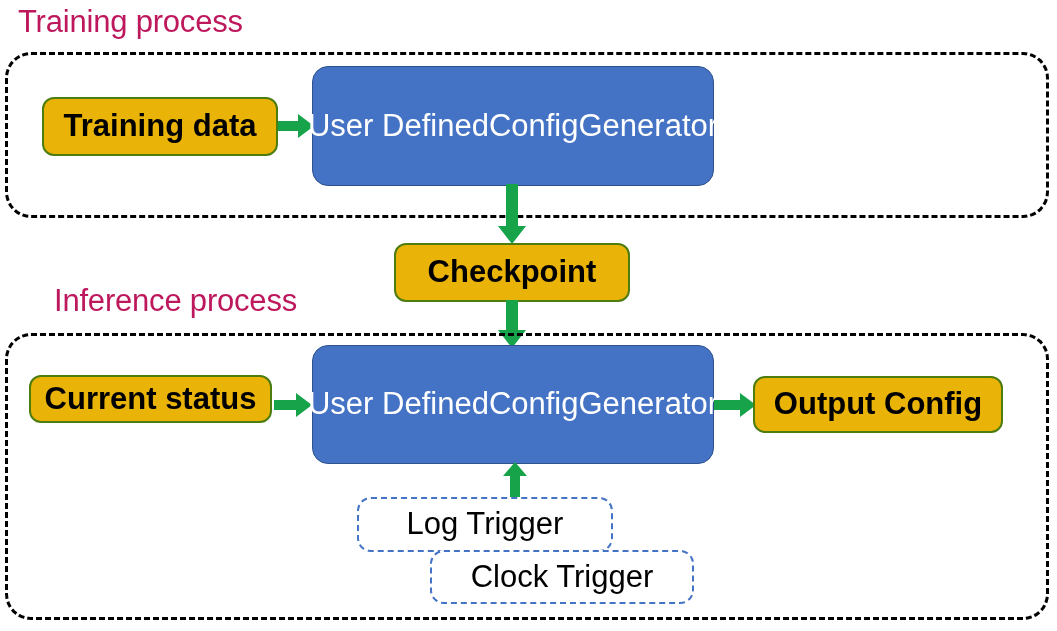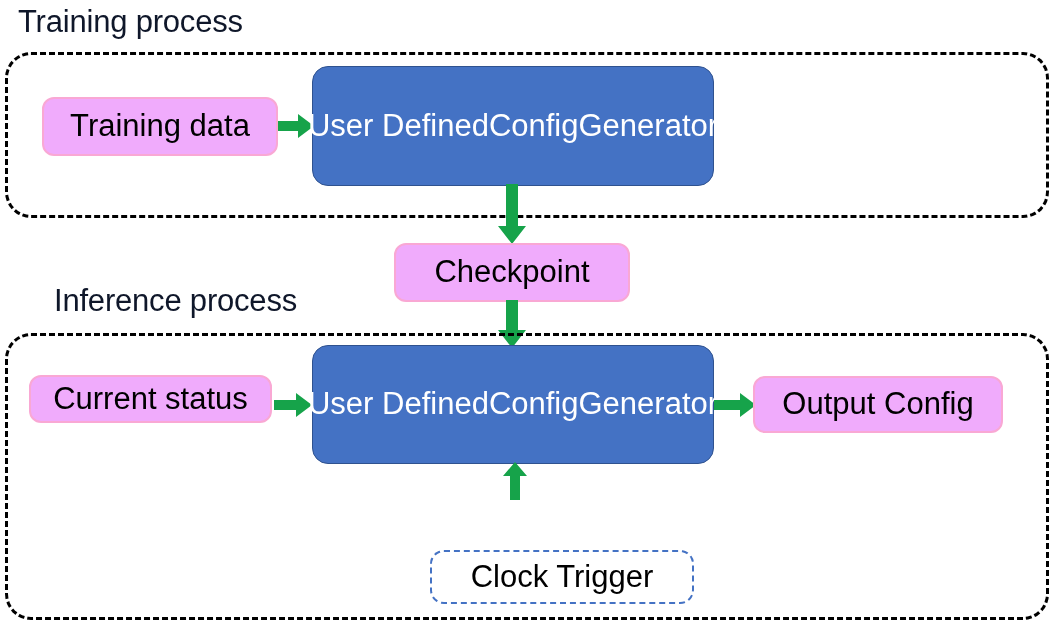--- a/index.html
+++ b/index.html
@@ -13,21 +13,21 @@
     height:631px;
     background:#ffffff;
     overflow:hidden;
   }
 
   
   .section-title{
     position:absolute;
     font-size:31px;
     line-height:1;
-    color:#0f172a;
+    color:#be185d;
     white-space:nowrap;
     letter-spacing:-0.2px;
     text-align:right;
   }
 
   
   .process-box{
     position:absolute;
     border:3px dashed #000000;
     border-radius:26px;
@@ -35,27 +35,28 @@
     background:transparent;
   }
 
   
   .node{
     position:absolute;
     box-sizing:border-box;
     display:flex;
     align-items:center;
     justify-content:center;
-    background:#f0abfc;
-    border:2px solid #f9a8d4;
+    background:#eab308;
+    border:2px solid #4d7c0f;
     border-radius:12px;
     color:#000000;
     font-size:31px;
     line-height:1.06;
     white-space:nowrap;
+    font-weight:bold;
   }
 
   
   .node-filled{
     position:absolute;
     box-sizing:border-box;
     display:flex;
     flex-direction:row;
     align-items:center;
     justify-content:center;
@@ -157,18 +158,21 @@
   <div class="node" style="left:753px; top:376px; width:250px; height:57px;">
     <span>Output Config</span>
   </div>
 
   <div class="arrow" style="left:500px; top:462px;">
     <svg width="30" height="40" viewBox="0 0 30 40">
       <path d="M15,0 L27,14 L20,14 L20,38 L10,38 L10,14 L3,14 Z" fill="#16A34A"></path>
     </svg>
   </div>
 
+  <div class="node-trigger" style="left:357px; top:497px; width:256px; height:55px;">
+    <span>Log Trigger</span>
+  </div>
 
   <div class="node-trigger" style="left:430px; top:550px; width:264px; height:54px;">
     <span>Clock Trigger</span>
   </div>
 
 </div>
 
 </body></html>

